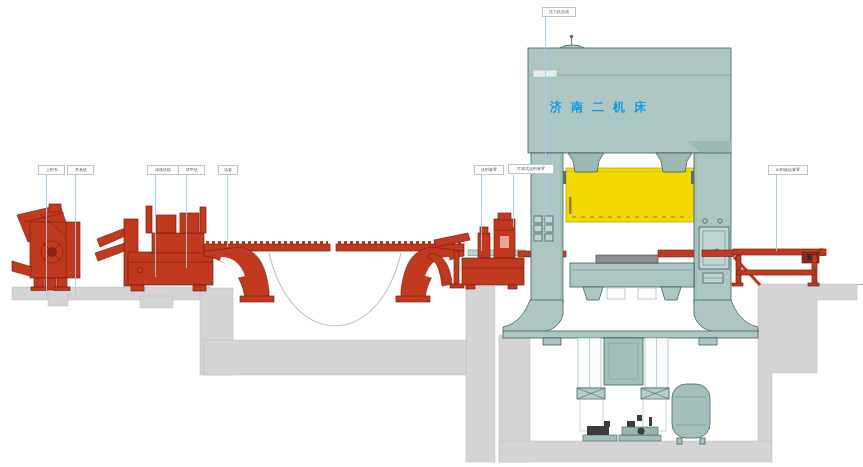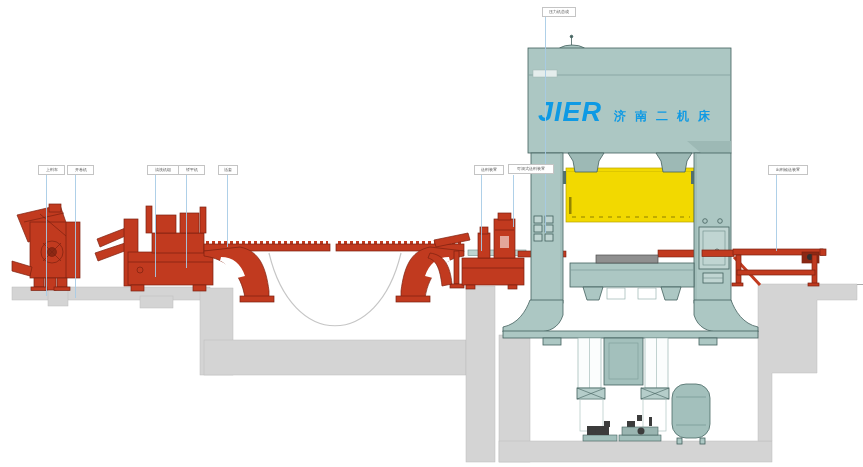--- a/index.html
+++ b/index.html
@@ -275,17 +275,16 @@
     <span class="ct">可调式送料装置</span>
   </div>
   <div class="callout" style="left:542px;top:7px;width:34px">
     <span class="ct">压力机总成</span>
   </div>
   <div class="callout" style="left:768px;top:165px;width:40px">
     <span class="ct">出料输送装置</span>
   </div>
 
   <div class="logo">
-    <span class="logo-latin">JIER</span>
     <span class="logo-cn">济南二机床</span>
   </div>
 
 </div>
 
 </body></html>

